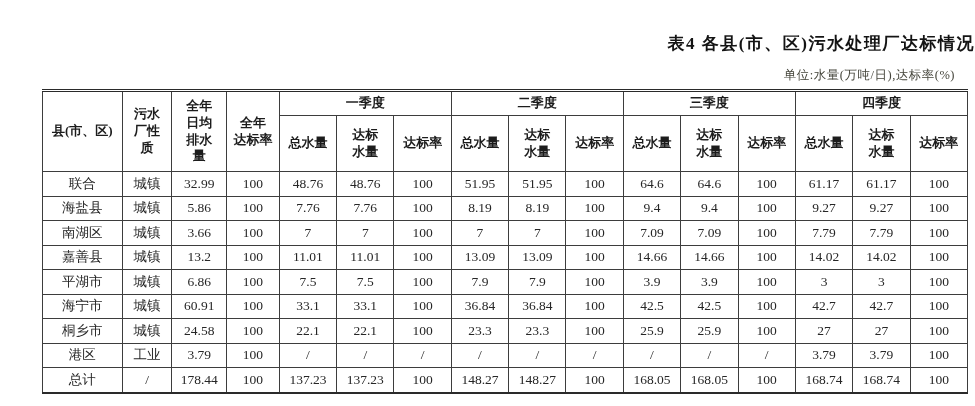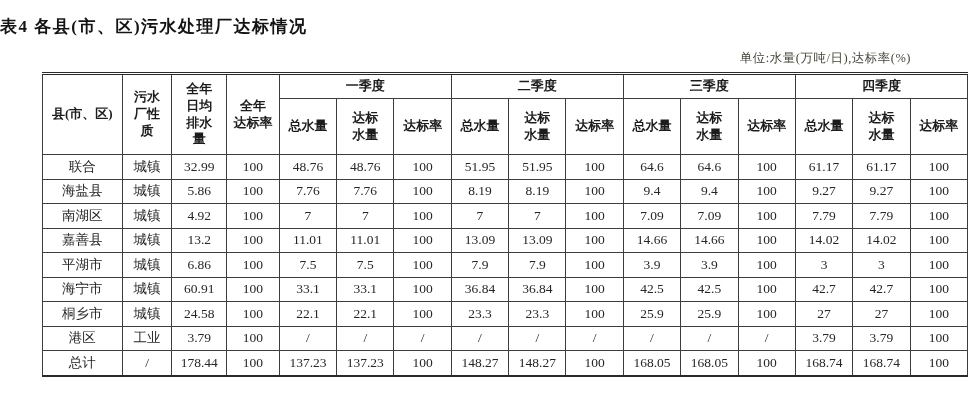--- a/index.html
+++ b/index.html
@@ -11,32 +11,32 @@
     overflow: hidden;
     font-family: "Liberation Serif", "DejaVu Serif", serif;
   }
   .page {
     width: 975px;
     height: 406px;
     position: relative;
     background: #ffffff;
   }
   .doc-title {
-    text-align: left;
+    text-align: right;
     font-size: 17px;
     font-weight: bold;
     color: #141414;
-    padding-top: 15px;
+    padding-top: 32px;
     letter-spacing: 1.5px;
   }
   .unit-note {
     text-align: right;
     font-size: 12.5px;
     color: #45453b;
-    margin: 12px 64px 5px 0;
+    margin: 12px 20px 5px 0;
     letter-spacing: 0.5px;
   }
   table.main-table {
     border-collapse: collapse;
     table-layout: fixed;
     width: 926px;
     margin-left: 42px;
     border-top: 3px double #2a2a2a;
     border-bottom: 2.5px solid #2a2a2a;
   }
@@ -158,21 +158,21 @@
           <td>9.4</td>
           <td>9.4</td>
           <td>100</td>
           <td>9.27</td>
           <td>9.27</td>
           <td>100</td>
         </tr>
         <tr>
           <td>南湖区</td>
           <td>城镇</td>
-          <td>4.92</td>
+          <td>3.66</td>
           <td>100</td>
           <td>7</td>
           <td>7</td>
           <td>100</td>
           <td>7</td>
           <td>7</td>
           <td>100</td>
           <td>7.09</td>
           <td>7.09</td>
           <td>100</td>

